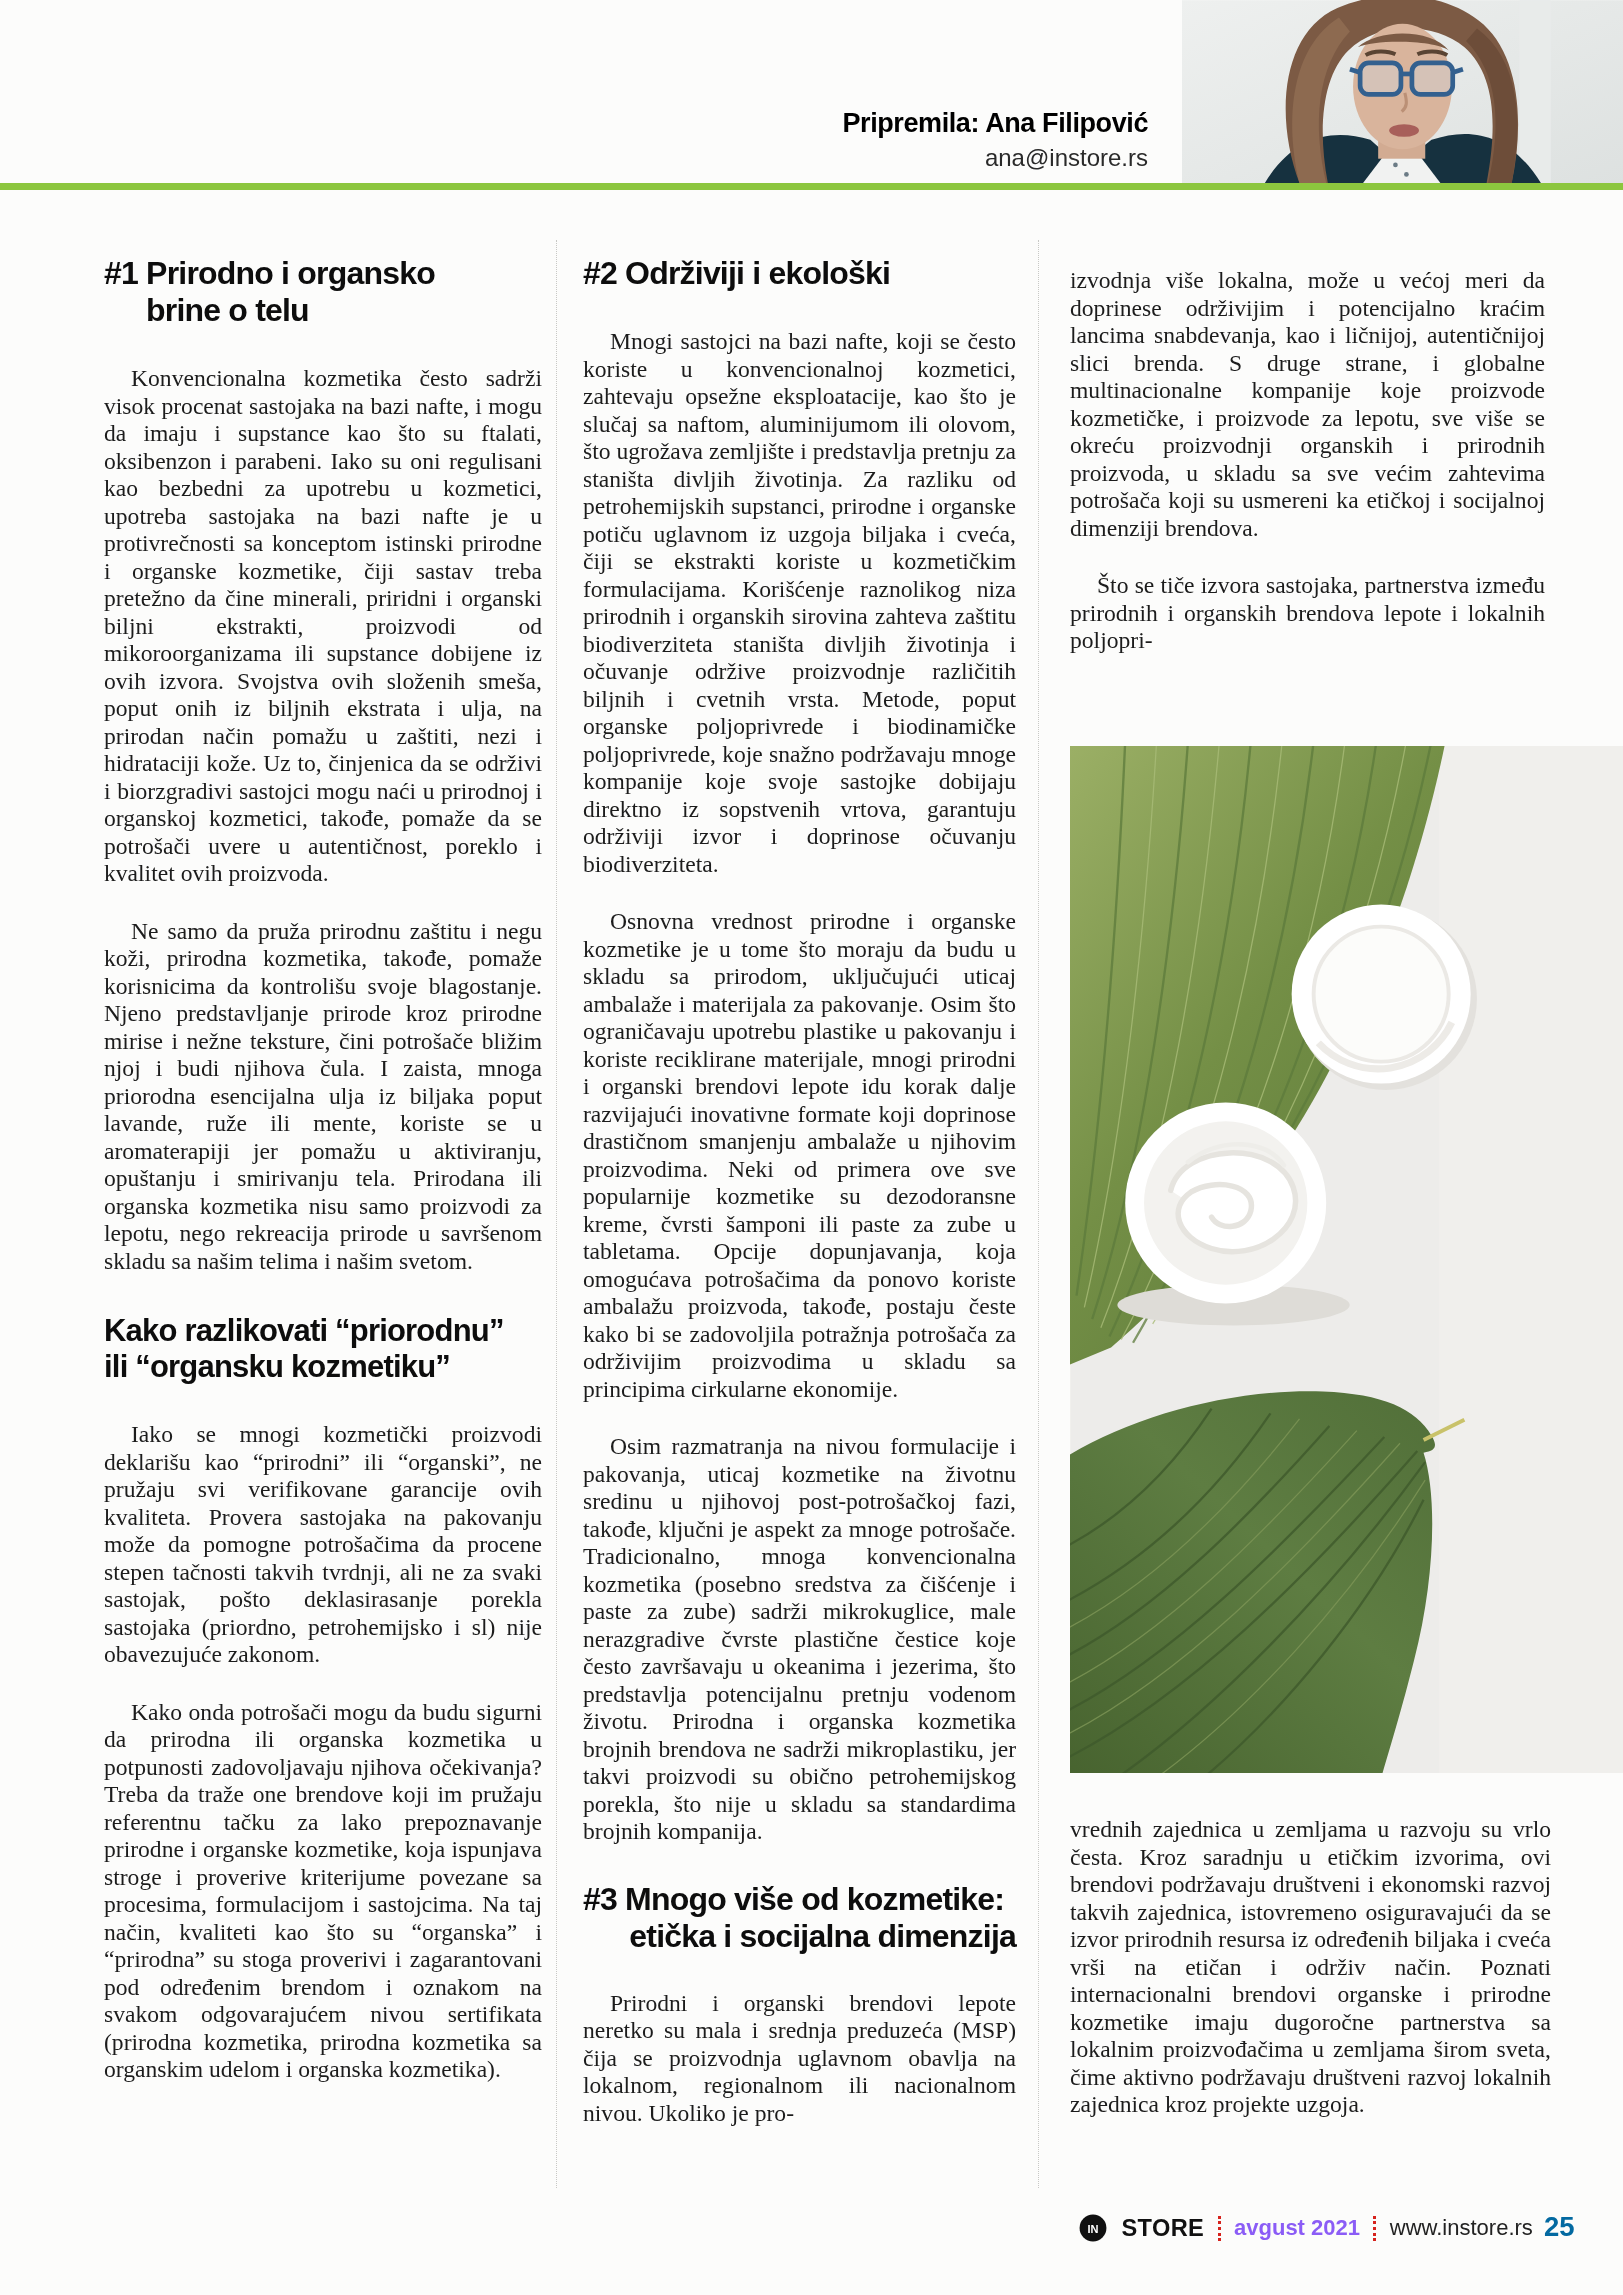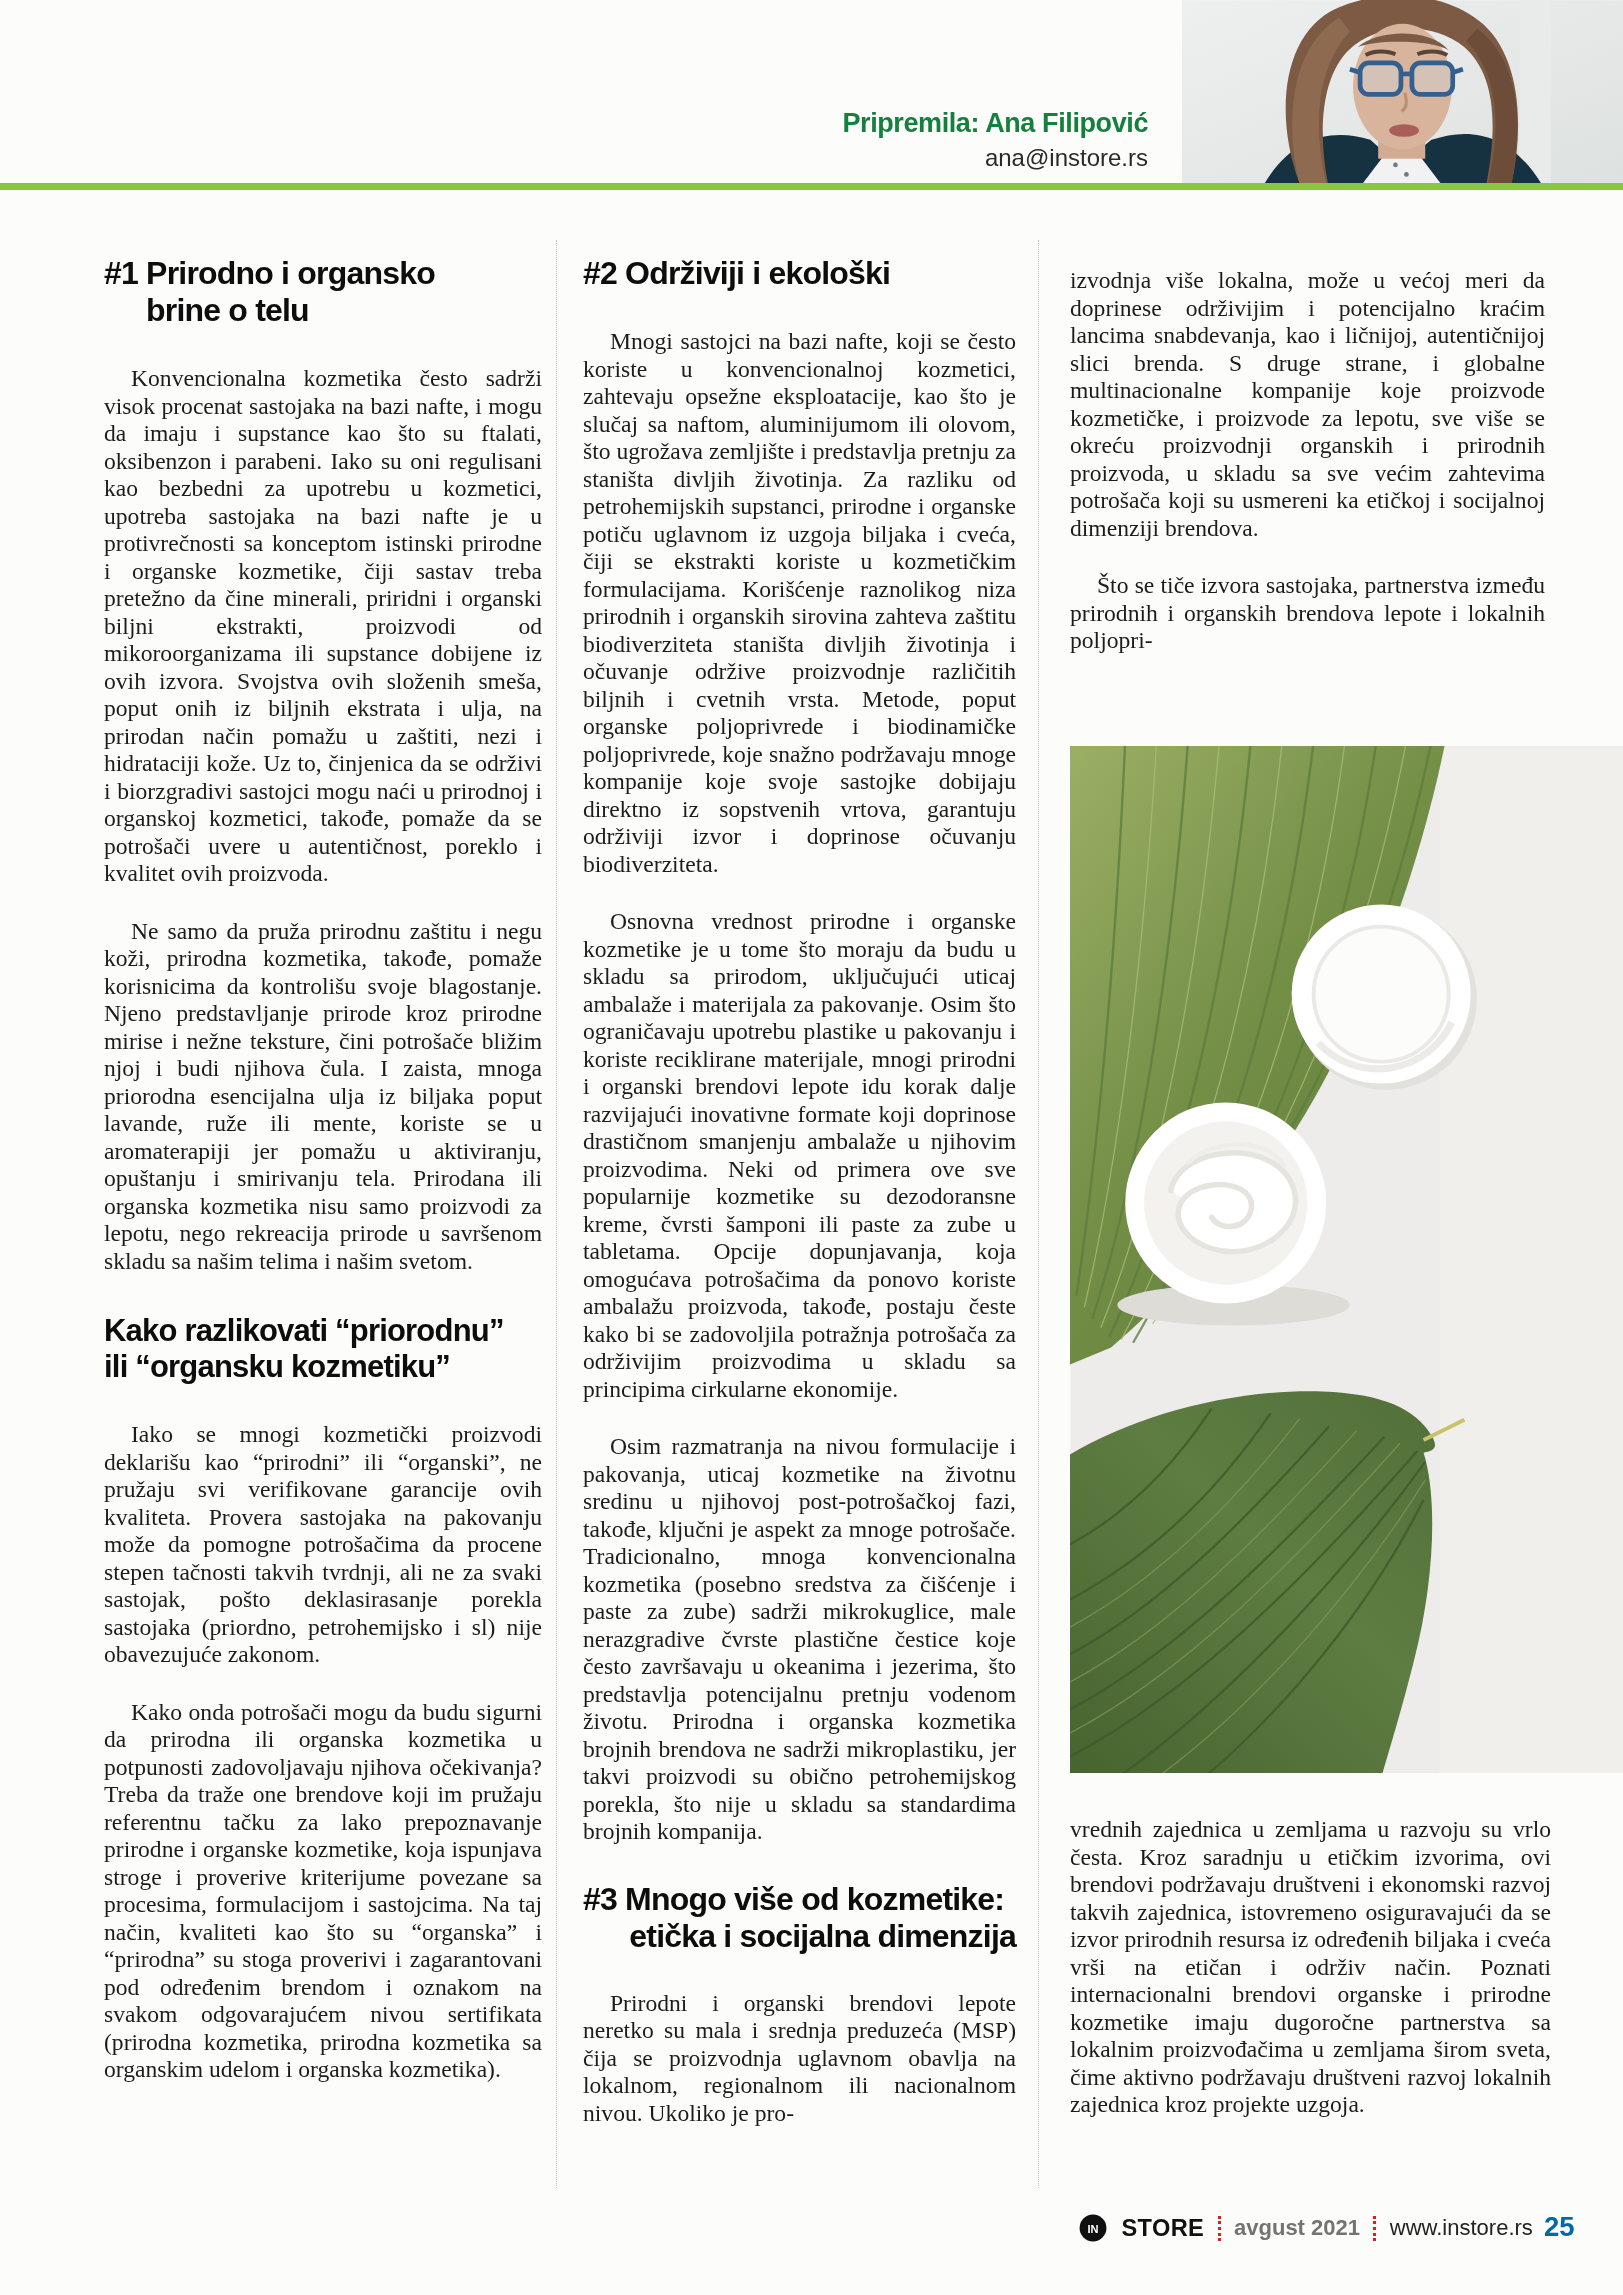--- a/index.html
+++ b/index.html
@@ -1,21 +1,21 @@
 <!DOCTYPE html>
 <html lang="sr-Latn" style="font-size:12.6px"><head>
 <meta charset="utf-8">
 <style>
   html,body{margin:0;padding:0;background:#fff;}
   .page{position:relative;width:1623px;height:2295px;background:#fcfcfb;overflow:hidden;
         font-family:"Liberation Serif", serif;color:#1c1c1c;}
   
   .credit{position:absolute;right:475px;top:108px;text-align:right;
           font-family:"Liberation Sans", sans-serif;}
-  .credit .name{font-size:27px;font-weight:800;color:#15803d;letter-spacing:-0.4px;}
+  .credit .name{font-size:27px;font-weight:800;color:#000000;letter-spacing:-0.4px;}
   .credit .mail{font-size:24px;font-weight:400;color:#2a2a2a;margin-top:4.7px;}
   .greenrule{position:absolute;left:0;top:183px;width:1623px;height:7px;background:#8cc63e;}
   .authorphoto{position:absolute;left:1182px;top:0;width:441px;height:184px;overflow:hidden;}
   
   .col{position:absolute;}
   .col1{left:104px;top:255px;width:438px;}
   .col2{left:583px;top:255px;width:433px;}
   .col3a{left:1070px;top:259px;width:475px;margin-top:8px;}
   .col3b{left:1070px;top:1816px;width:481px;}
   .vrule{position:absolute;top:240px;height:1948px;width:0;border-left:1.6px dotted #c8c8c5;}
@@ -32,21 +32,21 @@
   p.body{font-size:23.6px;line-height:27.5px;text-align:justify;margin:0 0 30px 0;
          text-indent:27px;}
   p.noindent{text-indent:0;}
   p.last{margin-bottom:0;}
   
   .mainphoto{position:absolute;left:1070px;top:746px;width:554px;height:1027px;overflow:hidden;}
   
   .footer{position:absolute;left:1078px;top:2213px;display:flex;align-items:center;gap:13.4px;
           font-family:"Liberation Sans", sans-serif;}
   .footer .brand{font-size:23.6px;font-weight:800;letter-spacing:0.4px;color:#111;}
-  .footer .date{font-size:22px;font-weight:700;color:#737373;}
+  .footer .date{font-size:22px;font-weight:700;color:#8b5cf6;}
   .footer .url{font-size:22px;font-weight:400;color:#222;}
   .dotsep{display:inline-block;height:25px;border-left:3.1px dotted #d6221c;}
   .pagenum{position:absolute;left:1544px;top:2211px;font-family:"Liberation Sans", sans-serif;
            font-size:27.5px;font-weight:700;color:#0369a1;}
 </style>
 </head>
 <body>
 
 <div class="page">
 

